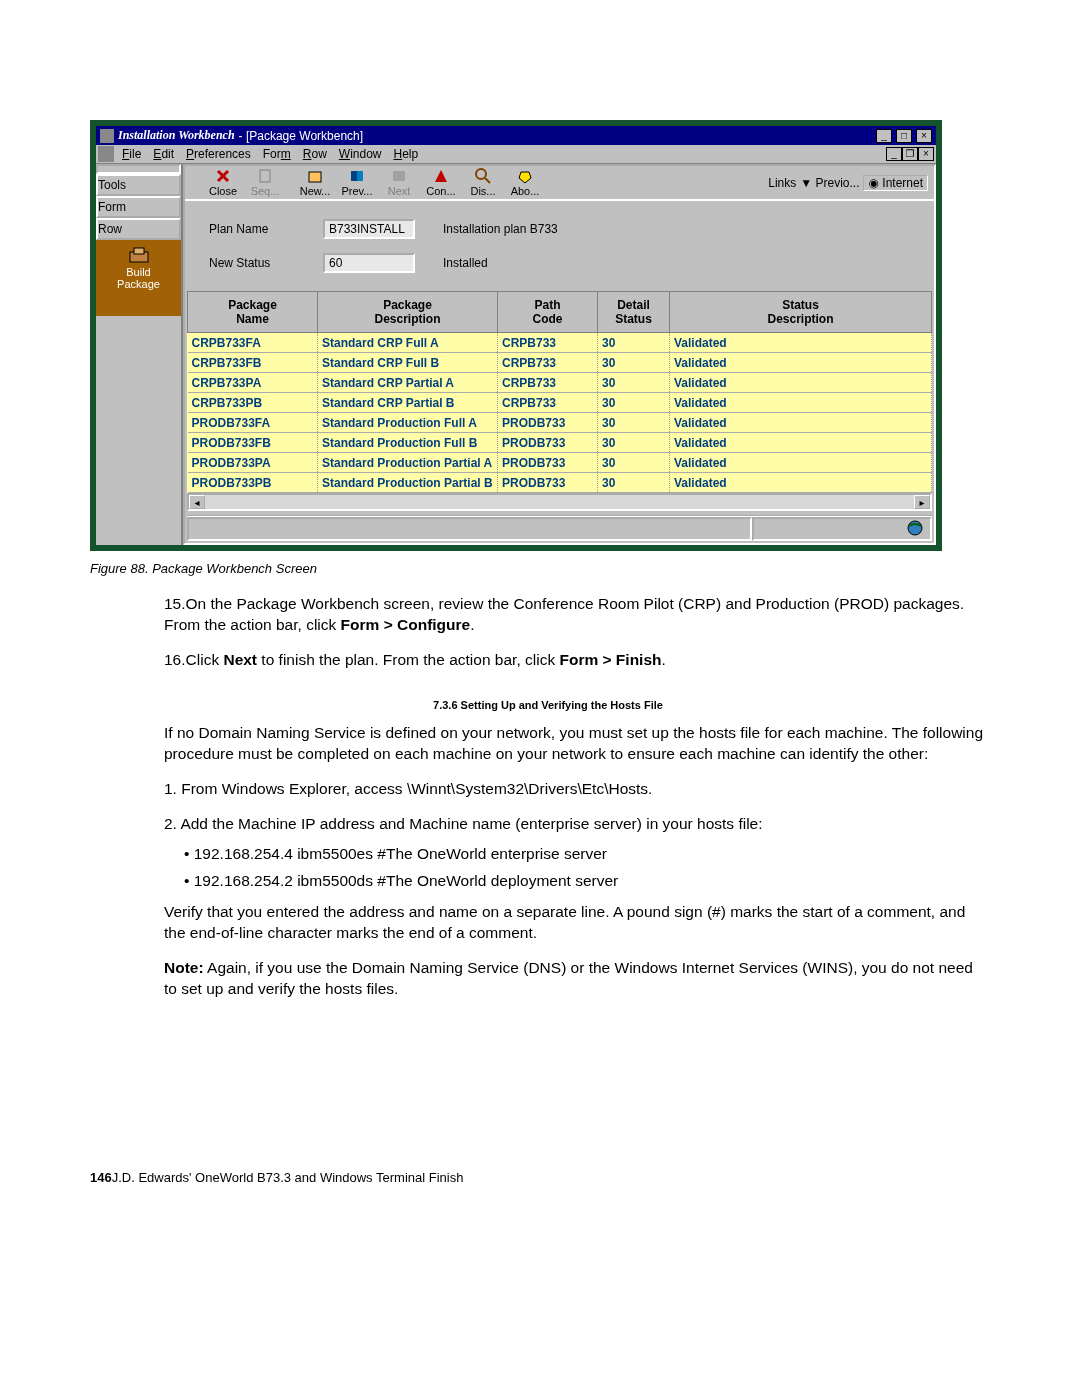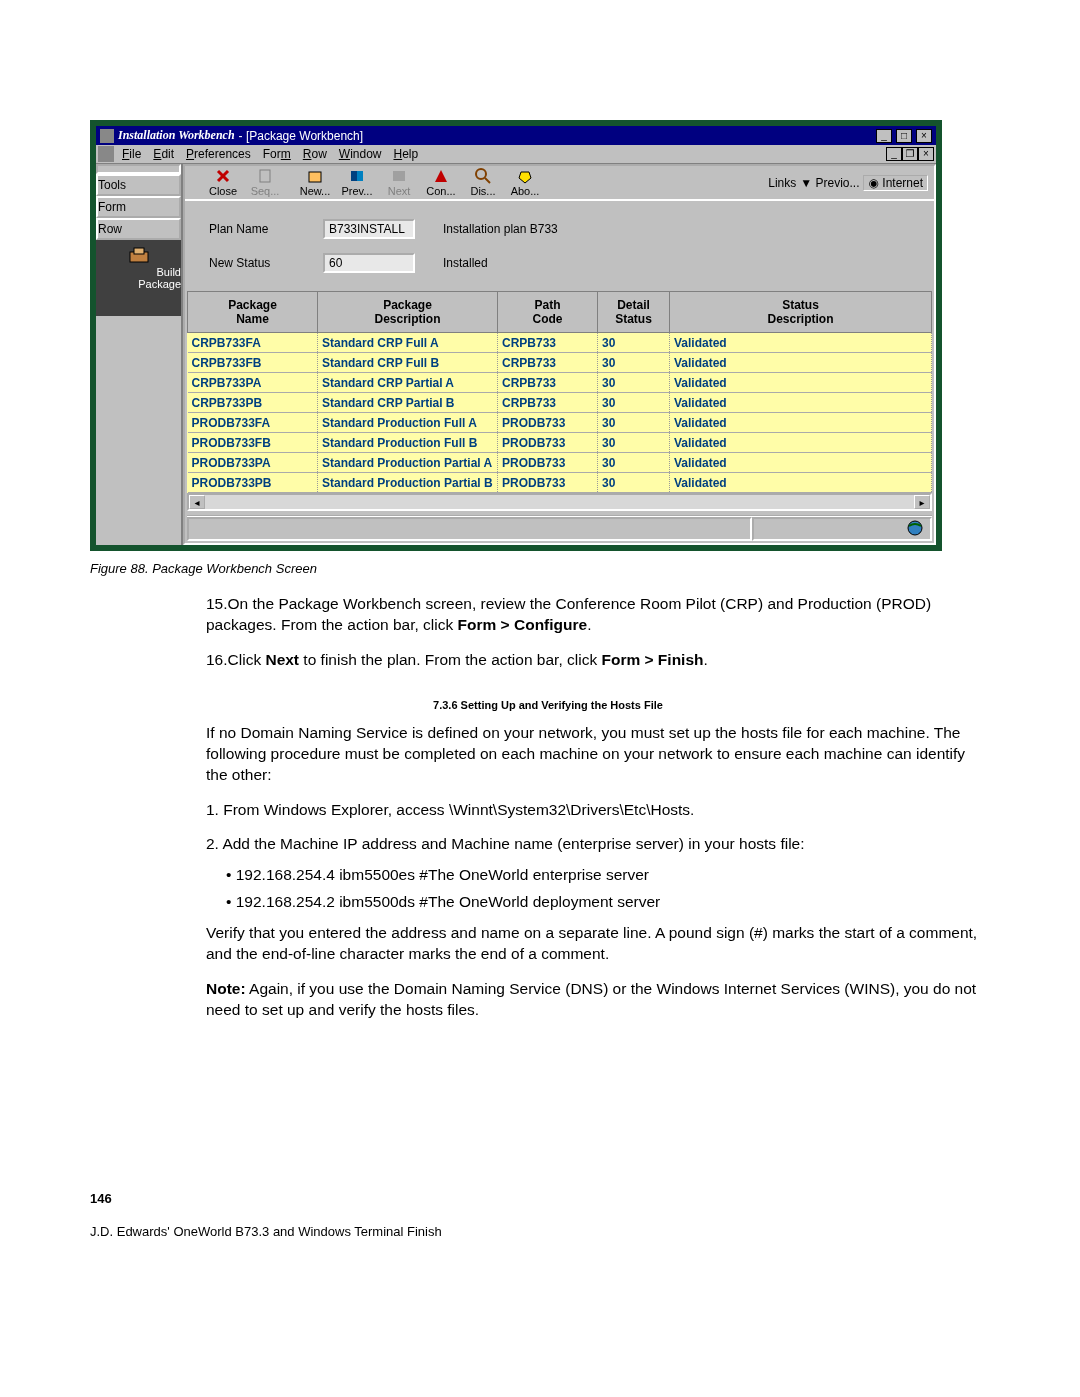--- a/index.html
+++ b/index.html
@@ -64,25 +64,25 @@
     font-size: 11px;
     text-align:center;
   }
   .sb-tab {
     border: 2px outset #fff;
     padding: 2px 0;
     background:#c0c0c0;
     font-size:12px;
   }
   .sb-selected {
-    background:#404040;
+    background:#a16207;
     color:#fff;
     padding: 4px 0 26px 0;
     font-size:11px;
-    text-align:right;
+    text-align:center;
   }
   .sb-selected svg { display:block; margin: 2px auto; }
   .main {
     flex:1;
     background:#c0c0c0;
     border: 2px inset #fff;
     padding: 0;
   }
   .toolbar {
     display:flex;
@@ -149,41 +149,39 @@
   .statusbar svg { vertical-align:middle; }
   .caption {
     font-style: italic;
     font-size: 13px;
     margin: 10px 0 18px 0;
   }
   
   .bodytxt {
     font-size: 15.5px;
     line-height: 1.35;
-    margin-left: 116px;
+    margin-left: 74px;
   }
   .ol-item { margin-bottom: 14px; }
   .b { font-weight: bold; }
   .section-h {
     font-size: 11px;
     font-weight: bold;
     margin: 28px 0 12px 16px;
     text-align: center;
   }
   .sub-ol { margin-left: 0; }
   .bullet-list { margin: 10px 0 10px 20px; }
   .bullet-list .bi { margin-bottom: 6px; }
   .bullet-list .bi::before { content: "• "; }
   .note { margin-top: 14px; }
   .footer {
     margin-top: 170px;
     font-size: 13px;
     display:flex;
-    gap: 18px;
-    flex-direction: column;
   }
   .footer .pn { font-weight: bold; }
 </style>
 </head>
 <body>
 
 <div class="page">
 
   <div class="win">
 

